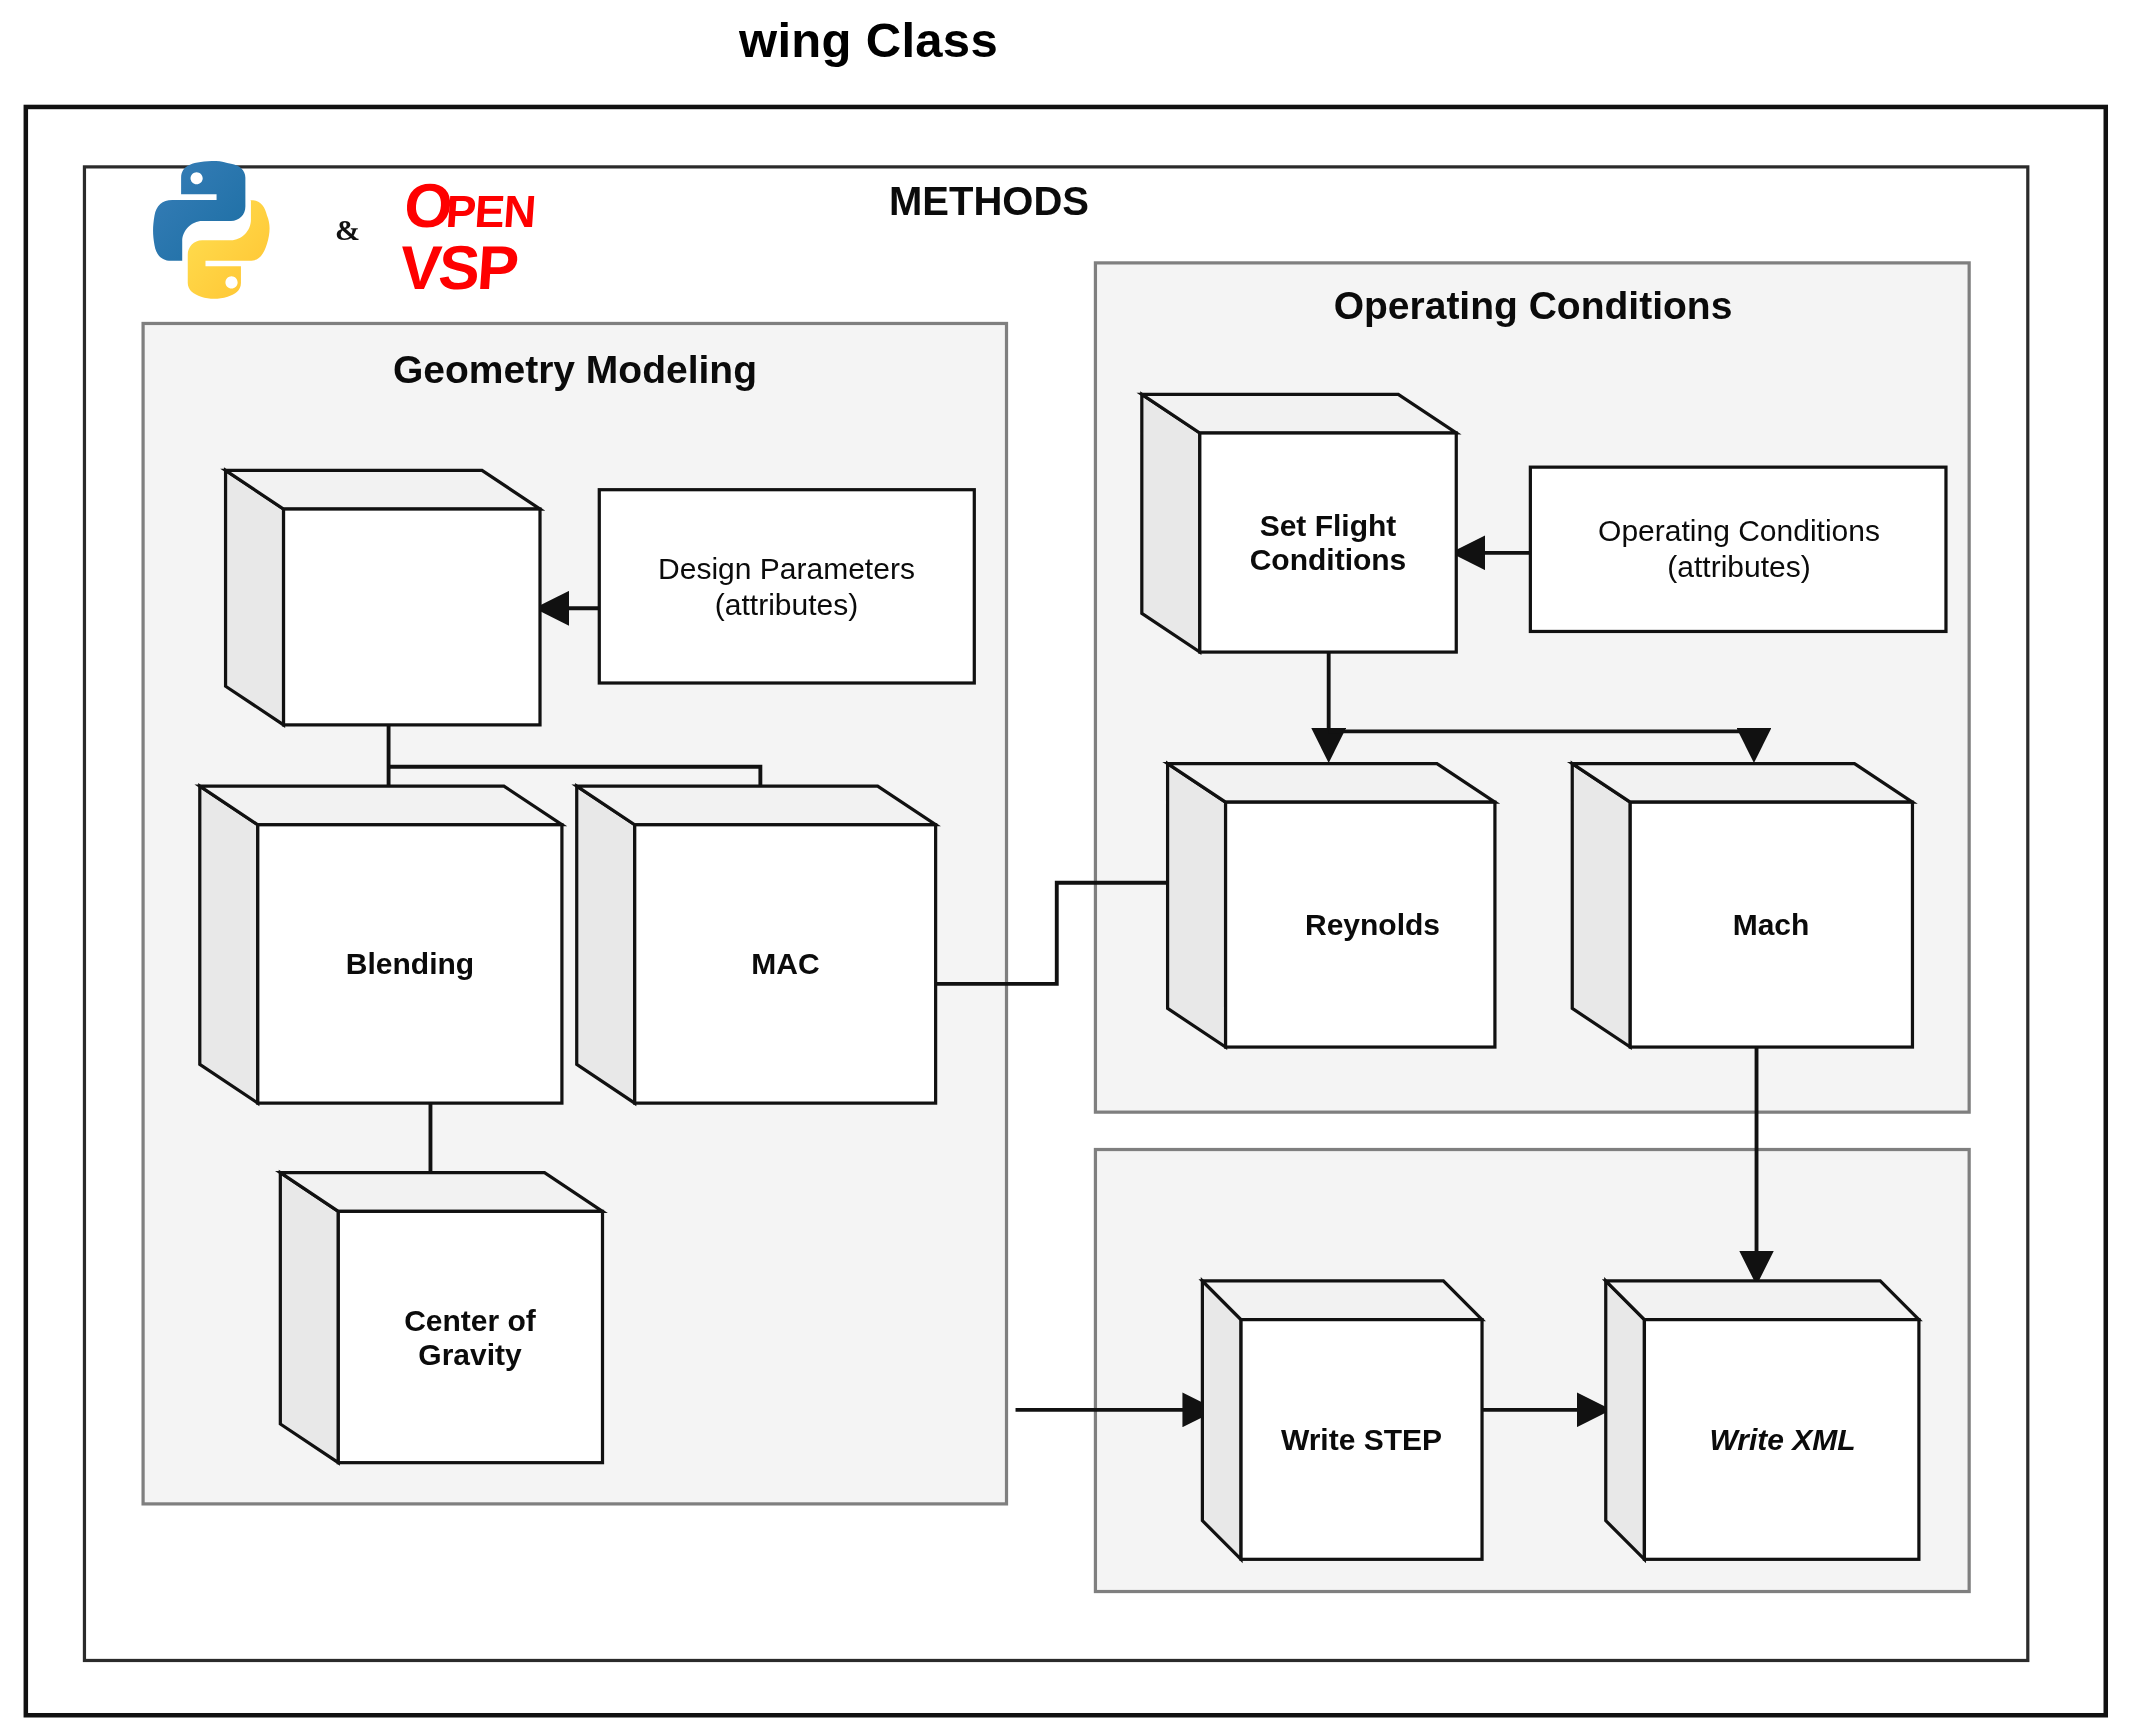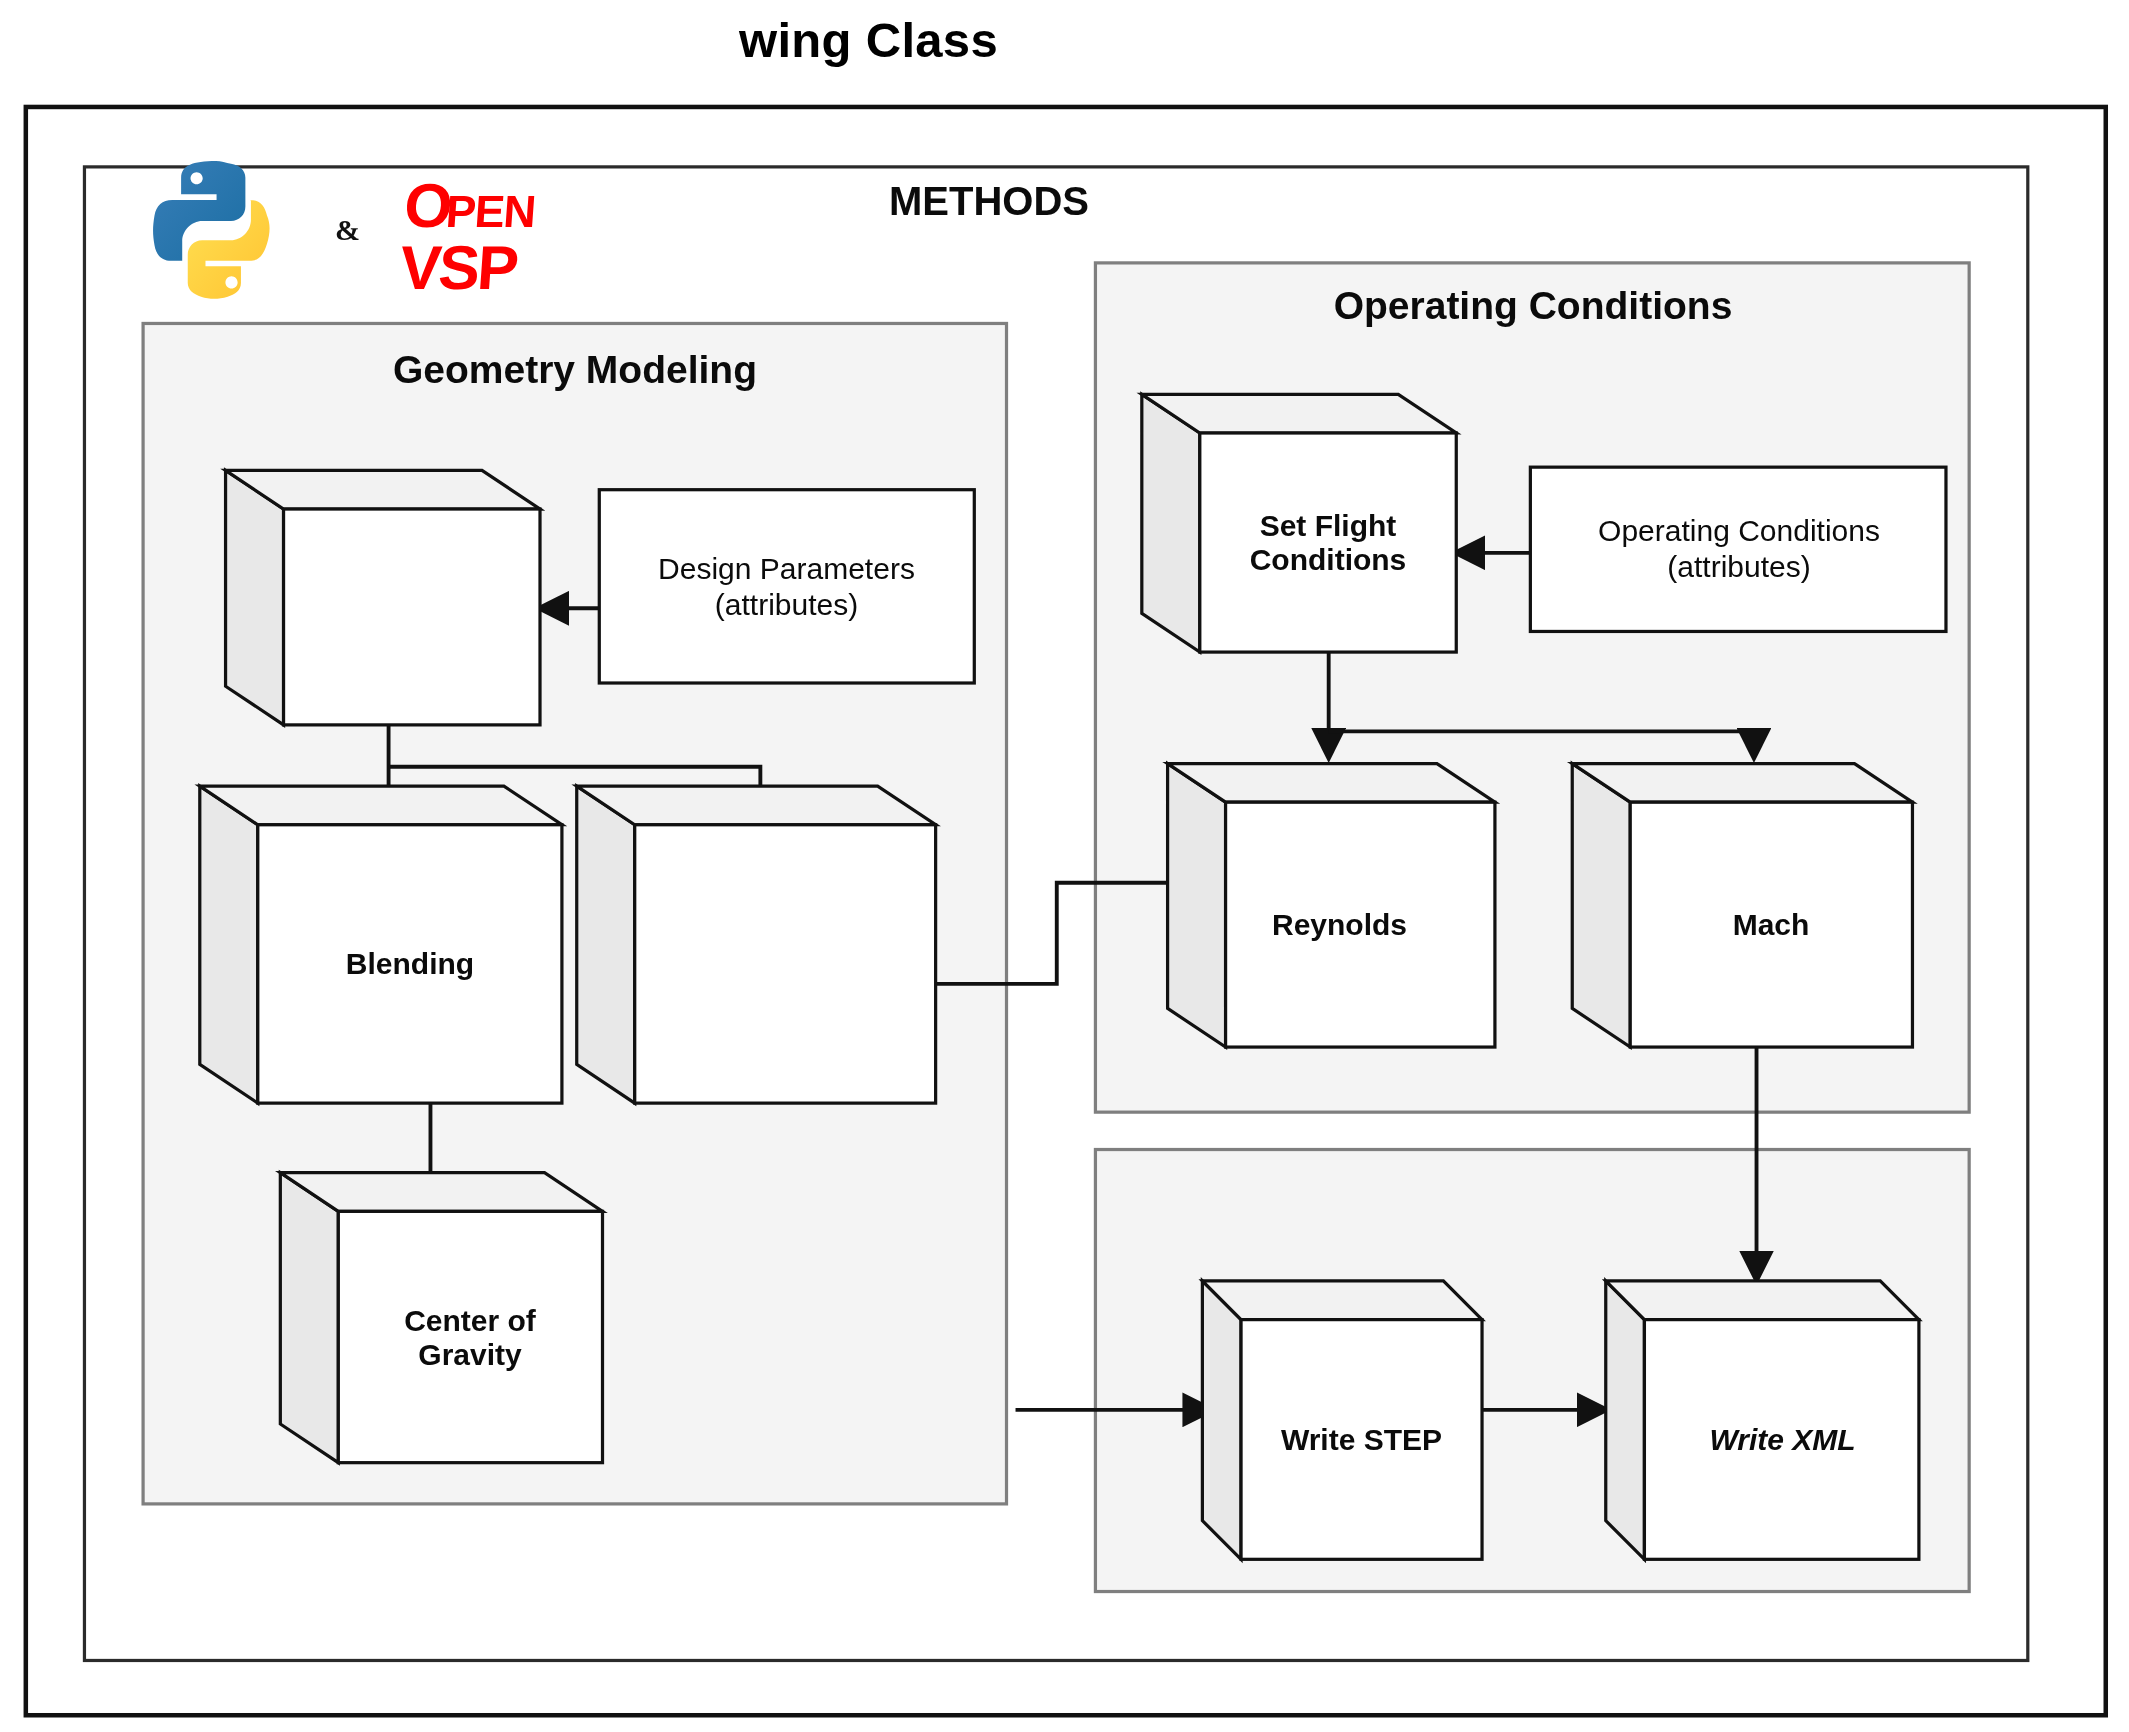--- a/index.html
+++ b/index.html
@@ -228,32 +228,33 @@
   <div class="methods-label">METHODS</div>
 
   <div class="panel-title" style="left:143px; top:348px; width:864px;">Geometry Modeling</div>
 
   <div class="panel-title" style="left:1096px; top:284px; width:874px;">Operating Conditions</div>
 
 
 
   <div class="node-label" style="left:258px; top:825px; width:304px; height:278px;">Blending</div>
 
+  <div class="node-label" style="left:635px; top:825px; width:301px; height:278px;">MAC</div>
 
   <div class="node-label" style="left:338px; top:1212px; width:264px; height:251px; flex-direction:column;">
     <span>Center of</span>
     <span>Gravity</span>
   </div>
 
   <div class="node-label" style="left:1200px; top:433px; width:256px; height:219px; flex-direction:column;">
     <span>Set Flight</span>
     <span>Conditions</span>
   </div>
 
-  <div class="node-label" style="left:1205px; top:802px; width:269px; height:245px;">Reynolds</div>
+  <div class="node-label" style="left:1238px; top:802px; width:269px; height:245px;">Reynolds</div>
 
   <div class="node-label" style="left:1630px; top:802px; width:282px; height:245px;">Mach</div>
 
   <div class="node-label" style="left:1241px; top:1320px; width:241px; height:240px;">Write STEP</div>
 
   <div class="node-label" style="left:1645px; top:1320px; width:275px; height:240px;font-style:italic;">Write XML</div>
 
   <div class="attr-label" style="left:599px; top:490px; width:375px; height:193px; flex-direction:column;">
     <span>Design Parameters</span>
     <span>(attributes)</span>

